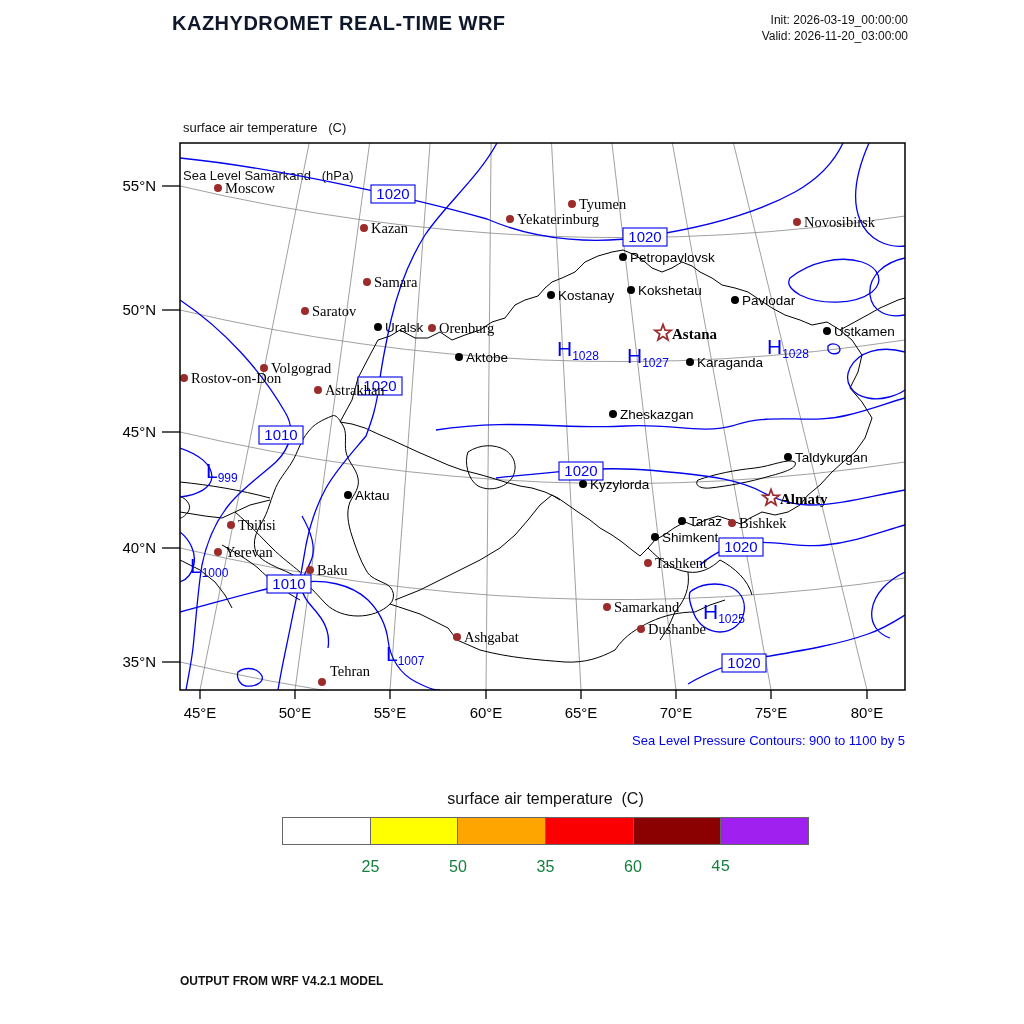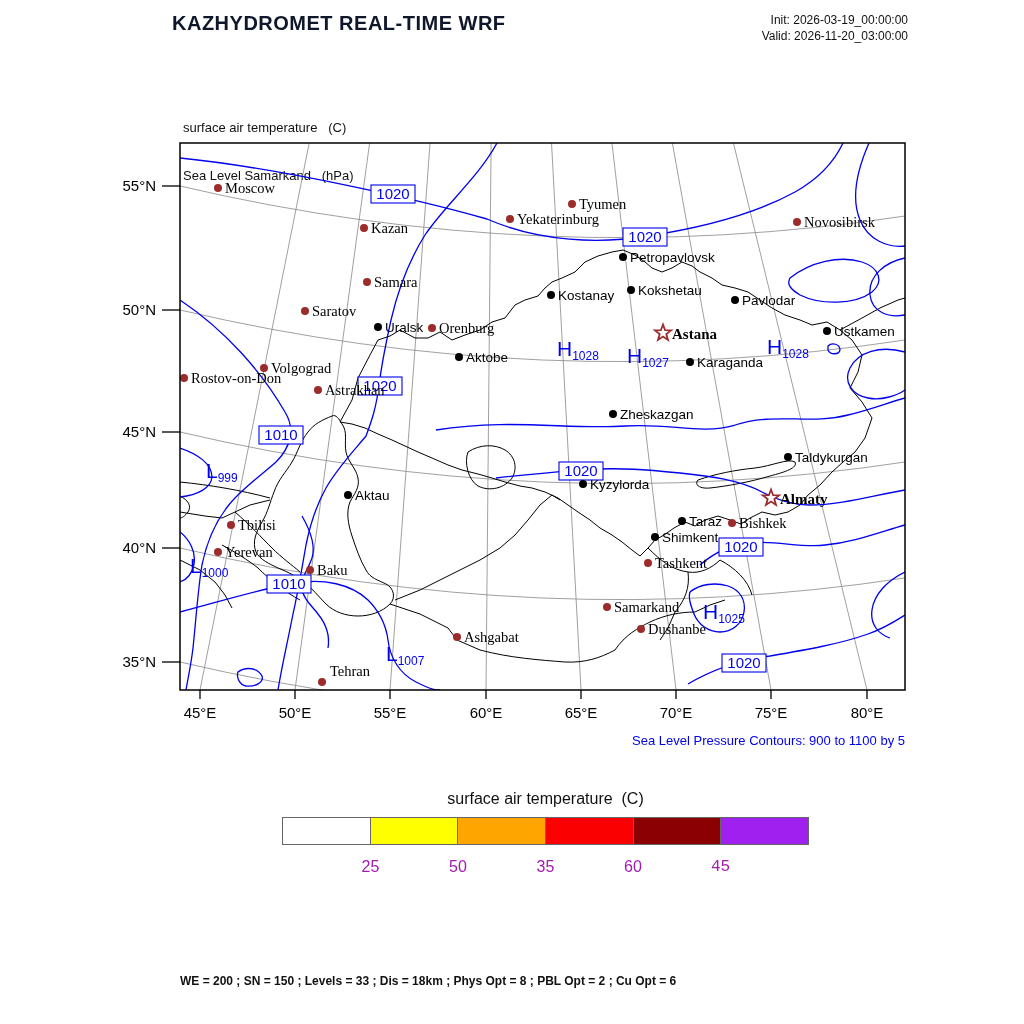--- a/index.html
+++ b/index.html
@@ -6,21 +6,21 @@
             font-family:"Liberation Sans",sans-serif;}
   .abs{position:absolute;}
   #title{left:172px;top:12px;font-size:20px;font-weight:bold;color:#0f172a;letter-spacing:.5px;}
   #stamps{right:116px;top:12px;text-align:right;font-size:12px;font-weight:normal;color:#111;line-height:16px;}
   #subtitle{left:183px;top:88px;font-size:13px;color:#111;line-height:16px;white-space:pre;}
   #caption{right:119px;top:733px;font-size:13px;color:#0000ee;}
   #cbar-title{left:283px;top:790px;width:525px;text-align:center;font-size:16px;color:#111;white-space:pre;}
   #cbar{left:283px;top:818px;width:525px;height:26px;display:flex;outline:1px solid #666;}
   #cbar .cell{flex:1 1 0;border-right:1px solid #666;}
   #cbar .cell:last-child{border-right:none;}
-  .cbar-tick{position:absolute;top:858px;width:44px;margin-left:-22px;text-align:center;font-size:16px;color:#a21caf;}
+  .cbar-tick{position:absolute;top:858px;width:44px;margin-left:-22px;text-align:center;font-size:16px;color:#15803d;}
   #footer{left:180px;top:974px;font-size:12px;font-weight:bold;color:#111;line-height:15px;}
   svg text{font-family:"Liberation Sans",sans-serif;}
   svg text.serif{font-family:"Liberation Serif",serif;}
 </style>
 </head>
 <body>
 
 <div class="abs" id="title">KAZHYDROMET REAL-TIME WRF</div>
 
 <div class="abs" id="stamps">
@@ -253,14 +253,14 @@
   </div>
 <div id="cbar-ticks">
     <div class="cbar-tick" style="left: 370.5px;">25</div>
     <div class="cbar-tick" style="left: 458px;">50</div>
     <div class="cbar-tick" style="left: 545.5px;">35</div>
     <div class="cbar-tick" style="left: 633px;">60</div>
     <div class="cbar-tick" style="left: 720.5px; font-family: Liberation Mono, monospace;">45</div>
   </div>
 
 <div class="abs" id="footer">
-  <div>WE = 200 ; SN = 150 ; Levels = 33 ; Dis = 18km ; Phys Opt = 8 ; PBL Opt = 2 ; Cu Opt = 6</div>
+  <div>OUTPUT FROM WRF V4.2.1 MODEL</div>
 </div>
 
 </body></html>

